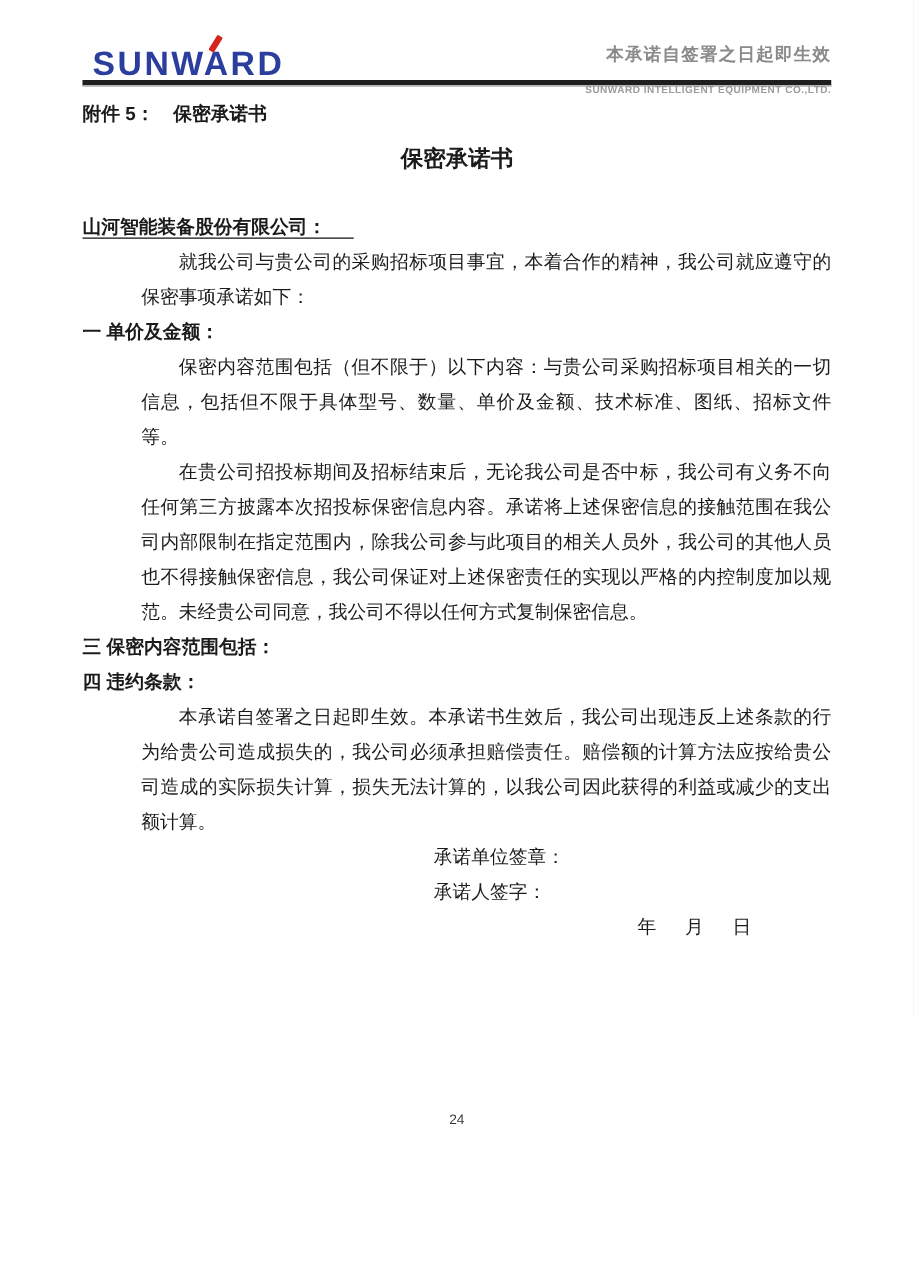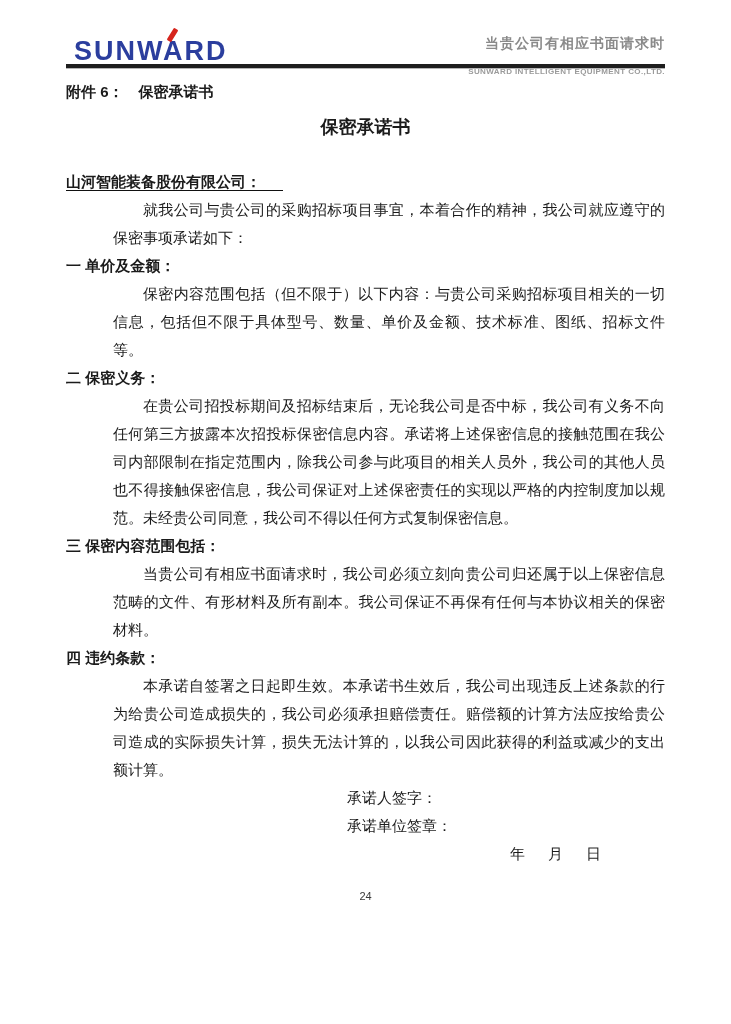--- a/index.html
+++ b/index.html
@@ -120,51 +120,49 @@
 <body>
 
 <div class="page">
 
   <div class="logo">
     <span>SUNWARD</span>
     <span class="logo-accent"></span>
   </div>
 
   <div class="company-block">
-    <div class="company-cn">当贵公司有相应书面请求时</div>
+    <div class="company-cn">本承诺自签署之日起即生效</div>
     <div class="company-en">SUNWARD INTELLIGENT EQUIPMENT CO.,LTD.</div>
   </div>
 
   <div class="header-rule"></div>
 
   <div class="content">
 
-    <div class="attachment">附件 6：　保密承诺书</div>
+    <div class="attachment">附件 5：　保密承诺书</div>
 
     <div class="doc-title">保密承诺书</div>
 
     <div class="addressee">
       <span>山河智能装备股份有限公司：</span>
     </div>
 
     <div class="para">就我公司与贵公司的采购招标项目事宜，本着合作的精神，我公司就应遵守的保密事项承诺如下：</div>
 
     <div class="sec-head">一 单价及金额：</div>
     <div class="para">保密内容范围包括（但不限于）以下内容：与贵公司采购招标项目相关的一切信息，包括但不限于具体型号、数量、单价及金额、技术标准、图纸、招标文件等。</div>
 
-    <div class="sec-head">二 保密义务：</div>
     <div class="para">在贵公司招投标期间及招标结束后，无论我公司是否中标，我公司有义务不向任何第三方披露本次招投标保密信息内容。承诺将上述保密信息的接触范围在我公司内部限制在指定范围内，除我公司参与此项目的相关人员外，我公司的其他人员也不得接触保密信息，我公司保证对上述保密责任的实现以严格的内控制度加以规范。未经贵公司同意，我公司不得以任何方式复制保密信息。</div>
 
     <div class="sec-head">三 保密内容范围包括：</div>
-    <div class="para">当贵公司有相应书面请求时，我公司必须立刻向贵公司归还属于以上保密信息范畴的文件、有形材料及所有副本。我公司保证不再保有任何与本协议相关的保密材料。</div>
 
     <div class="sec-head">四 违约条款：</div>
     <div class="para">本承诺自签署之日起即生效。本承诺书生效后，我公司出现违反上述条款的行为给贵公司造成损失的，我公司必须承担赔偿责任。赔偿额的计算方法应按给贵公司造成的实际损失计算，损失无法计算的，以我公司因此获得的利益或减少的支出额计算。</div>
 
+    <div class="sig-line">承诺单位签章：</div>
     <div class="sig-line">承诺人签字：</div>
-    <div class="sig-line">承诺单位签章：</div>
     <div class="sig-date">年　月　日</div>
 
   </div>
 
   <div class="page-num">24</div>
 
 </div>
 
 </body></html>

